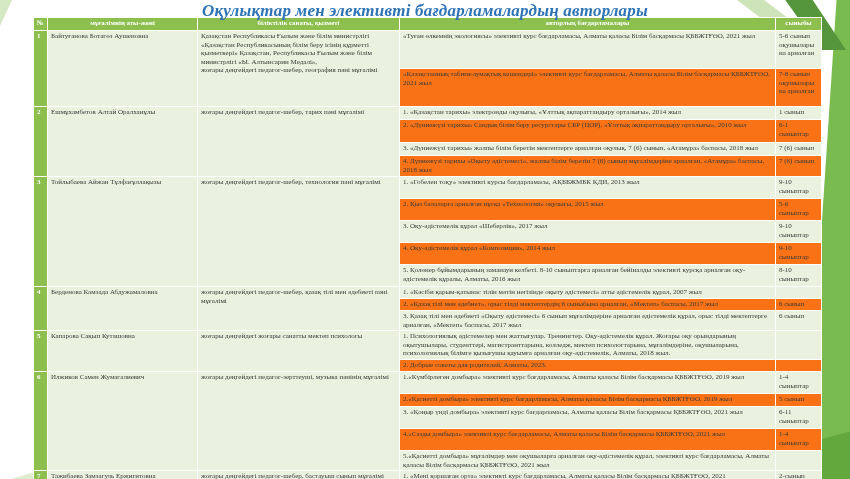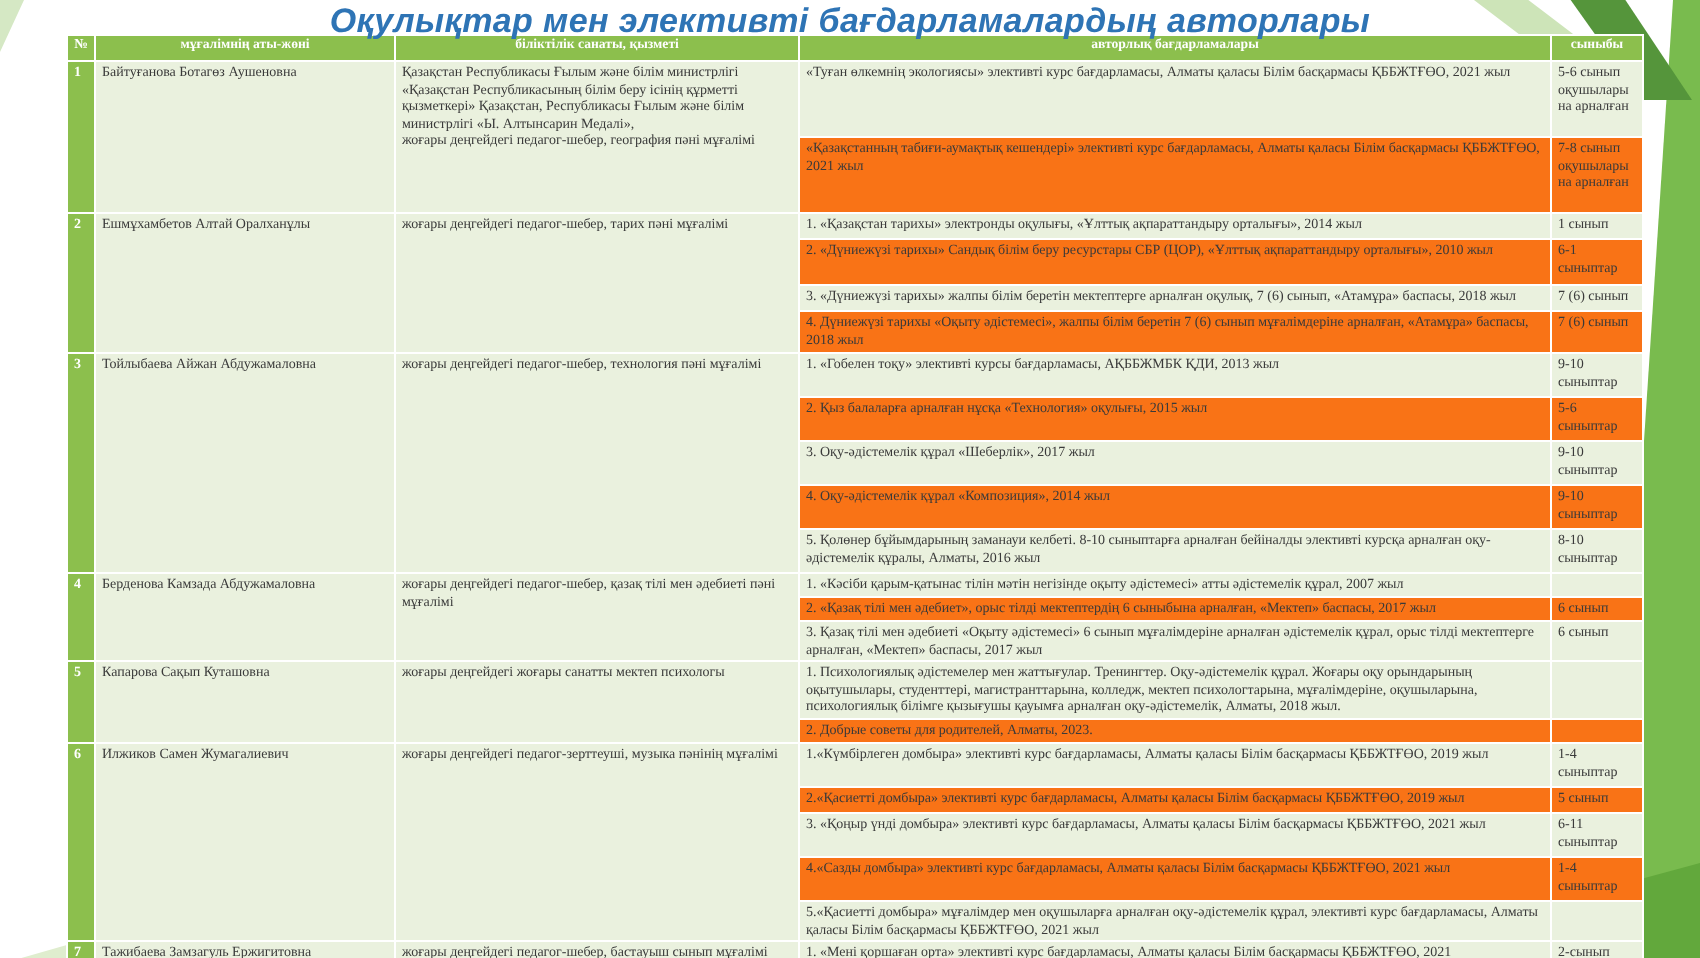--- a/index.html
+++ b/index.html
@@ -4,21 +4,21 @@
 <style>
   html,body{margin:0;padding:0;}
   body{
     width:850px;height:479px;overflow:hidden;position:relative;
     background:#ffffff;font-family:"Liberation Serif", serif;
   }
   .deco{position:absolute;z-index:1;}
   .slide-title{
     position:relative;z-index:3;text-align:center;margin:0;padding-top:1px;
     color:#2E74B5;font-size:17px;font-weight:bold;font-style:italic;
-    font-family:Liberation Sans, sans-serif;letter-spacing:.2px;
+    font-family:Liberation Serif, serif;letter-spacing:.2px;
   }
   table.authors{
     position:absolute;left:33px;top:17px;width:788px;z-index:2;
     border-collapse:collapse;table-layout:fixed;background:#fff;
   }
   .authors th,.authors td{
     border:1px solid #ffffff;vertical-align:top;padding:1px 3px;
     font-size:7px;line-height:1.22;color:#3a3a3a;word-wrap:break-word;
     font-family:"Liberation Serif", serif;
   }
@@ -115,21 +115,21 @@
       <td class="light" style="height:10px">3. «Дүниежүзі тарихы» жалпы білім беретін мектептерге арналған оқулық, 7 (6) сынып, «Атамұра» баспасы, 2018 жыл</td>
       <td class="light">7 (6) сынып</td>
     </tr>
     <tr>
       <td class="dark" style="height:18px">4. Дүниежүзі тарихы «Оқыту әдістемесі», жалпы білім беретін 7 (6) сынып мұғалімдеріне арналған, «Атамұра» баспасы, 2018 жыл</td>
       <td class="dark">7 (6) сынып</td>
     </tr>
 
     <tr>
       <td class="num" rowspan="5">3</td>
-      <td class="light" rowspan="5">Тойлыбаева Айжан Абдужамаловна</td>
+      <td class="light" rowspan="5">Тойлыбаева Айжан Тұлфағұллақызы</td>
       <td class="light qual" rowspan="5">жоғары деңгейдегі педагог-шебер, технология пәні мұғалімі</td>
       <td class="light" style="height:19px">1. «Гобелен тоқу» элективті курсы бағдарламасы, АҚББЖМБК ҚДИ, 2013 жыл</td>
       <td class="light">9-10 сыныптар</td>
     </tr>
     <tr>
       <td class="dark" style="height:19px">2. Қыз балаларға арналған нұсқа «Технология» оқулығы, 2015 жыл</td>
       <td class="dark">5-6 сыныптар</td>
     </tr>
     <tr>
       <td class="light" style="height:19px">3. Оқу-әдістемелік құрал «Шеберлік», 2017 жыл</td>

